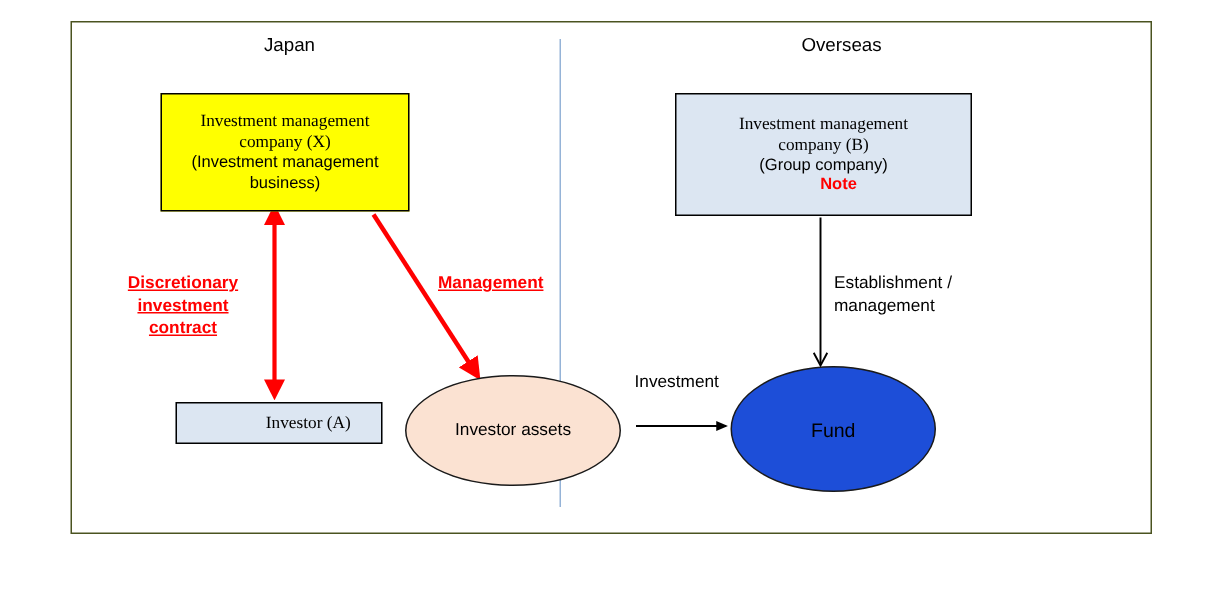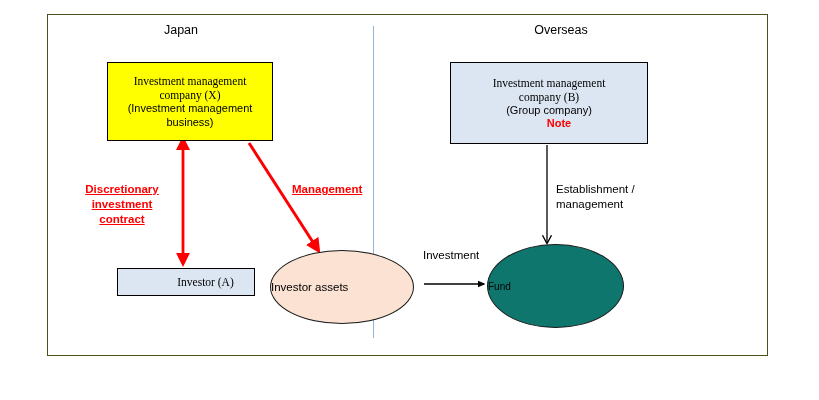--- a/index.html
+++ b/index.html
@@ -38,21 +38,21 @@
     height: 312px;
     background: #95b3d7;
   }
   .region-label {
     position: absolute;
     font-size: 12.5px;
     color: #000000;
     text-align: center;
     white-space: nowrap;
   }
-  #label-japan { left: 136px; top: 23px; width: 90px; }
+  #label-japan { left: 148px; top: 23px; width: 90px; }
   #label-overseas { left: 516px; top: 23px; width: 90px; }
 
   .node-box {
     position: absolute;
     box-sizing: border-box;
     border: 1.3px solid #000000;
     display: flex;
     flex-direction: column;
     align-items: center;
     justify-content: center;
@@ -80,35 +80,35 @@
   .ln-note { font-size: 11px; font-weight: bold; color: #ff0000; margin-left: 20px; }
   #box-investor-a .ln1 { font-size: 11.5px; margin-left: 39px; }
 
   .ellipse {
     position: absolute;
     box-sizing: border-box;
     border: 1.4px solid #1a1a1a;
     border-radius: 50%;
     display: flex;
     align-items: center;
-    justify-content: flex-start;
+    justify-content: center;
     font-size: 11.5px;
     color: #000000;
     text-align: center;
   }
   #ellipse-investor-assets {
     left: 270px; top: 250px;
     width: 144px; height: 74px;
     background: #fbe2d2;
   }
   #ellipse-fund {
     left: 487px; top: 244px;
     width: 137px; height: 84px;
-    background: #0f766e;
-    font-size: 10px;
+    background: #1d4ed8;
+    font-size: 13px;
   }
 
   .edge-label {
     position: absolute;
     font-size: 11.5px;
     color: #000000;
     white-space: nowrap;
     line-height: 1.3;
   }
   .edge-label.red {

